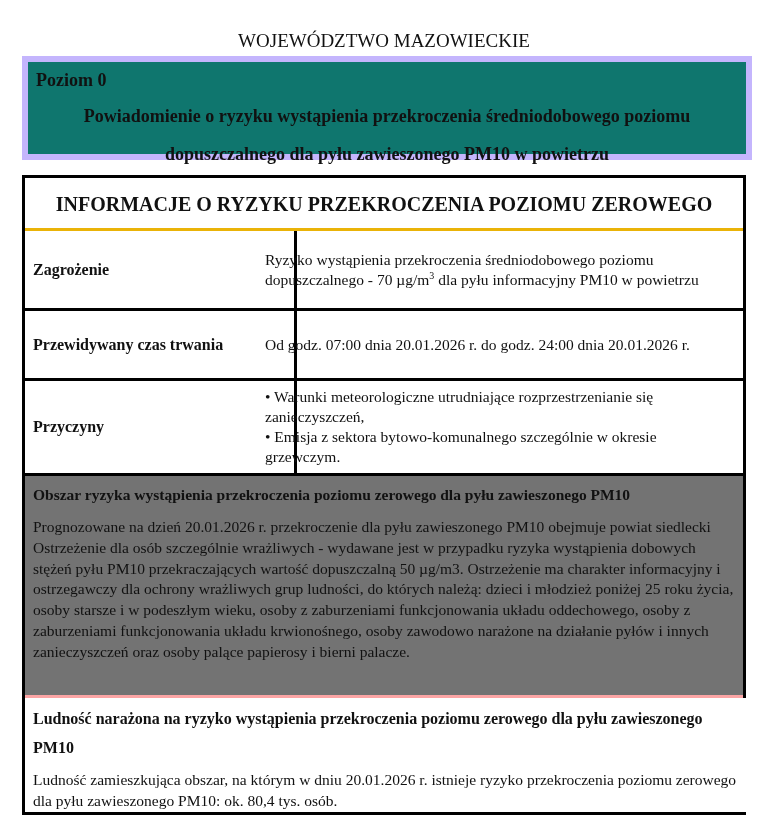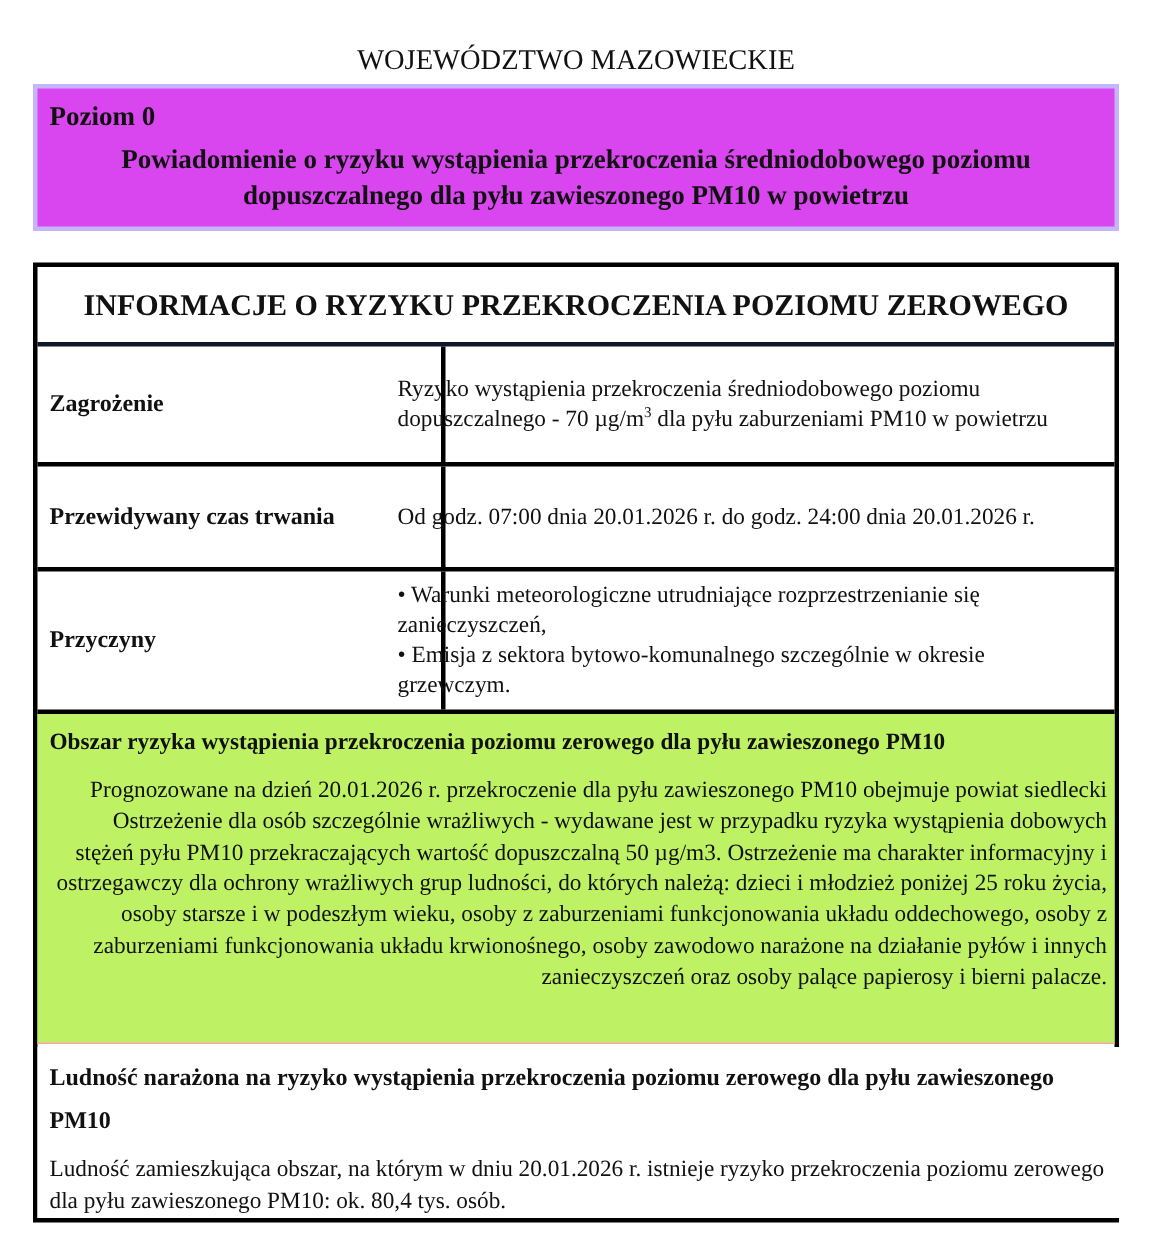--- a/index.html
+++ b/index.html
@@ -7,36 +7,36 @@
     width: 768px; height: 832px; position: relative; overflow: hidden;
     font-family: "Liberation Serif", "DejaVu Serif", serif;
     color: #111111;
   }
   .region-title {
     position: absolute; left: 0; top: 30px; width: 768px;
     text-align: center; font-weight: normal; font-size: 19px; letter-spacing: 0;
   }
   .level-box {
     position: absolute; left: 22px; top: 56px; width: 718px; height: 92px;
-    background: #d946ef; border: 3px solid #c4b5fd;
+    background: #0f766e; border: 6px solid #c4b5fd;
   }
   .level-label {
     position: absolute; left: 8px; top: 8px; font-weight: bold; font-size: 18px;
   }
   .level-desc {
     position: absolute; left: 0; top: 35px; width: 100%;
-    text-align: center; font-weight: bold; font-size: 18px; line-height: 24px;
+    text-align: center; font-weight: bold; font-size: 18px; line-height: 38px;
   }
   .info-table {
     position: absolute; left: 22px; top: 175px; width: 718px; height: 634px;
     border: 3px solid #000; background: #fff;
   }
   .hdr-row {
     position: absolute; left: 0; top: 0; width: 718px; height: 50px;
-    border-bottom: 3px solid #0f172a;
+    border-bottom: 3px solid #eab308;
     text-align: center; font-weight: bold; font-size: 20px; line-height: 52px;
   }
   .row {
     position: absolute; left: 0; width: 718px; border-bottom: 3px solid #000;
   }
   .row .lbl {
     position: absolute; left: 0; top: 0; width: 272px; height: 100%;
     border-right: 3px solid #000; box-sizing: border-box;
     font-weight: bold; font-size: 16px; line-height: 26px;
     padding: 0 8px; display: flex; align-items: center;
@@ -44,28 +44,28 @@
   .row .val {
     position: absolute; left: 232px; top: 0; right: 0; height: 100%;
     font-size: 15.5px; line-height: 20px; padding: 0 8px; box-sizing: border-box;
     display: flex; flex-direction: column; justify-content: center;
   }
   .row1 { top: 53px; height: 77px; }
   .row2 { top: 133px; height: 67px; }
   .row3 { top: 203px; height: 92px; }
   .gray-sec {
     position: absolute; left: 0; top: 298px; width: 718px; height: 219px;
-    background: #bef264; border-bottom: 1px solid #fca5a5;
+    background: #737373; border-bottom: 4px solid #fca5a5;
   }
   .gray-title {
     position: absolute; left: 8px; top: 10px; font-weight: bold; font-size: 15.5px;
   }
   .gray-body {
     position: absolute; left: 8px; top: 41px; width: 705px;
-    font-size: 15.5px; line-height: 20.8px; text-align: right;
+    font-size: 15.5px; line-height: 20.8px;
   }
   .pop-sec {
     position: absolute; left: 0; top: 520px; width: 768px; height: 114px; background: #fff;
   }
   .pop-title {
     position: absolute; left: 8px; top: 6px; width: 700px;
     font-weight: bold; font-size: 16px; line-height: 29px;
   }
   .pop-body {
     position: absolute; left: 8px; top: 72px; width: 705px;
@@ -82,21 +82,21 @@
   <div class="level-label">Poziom 0</div>
   <div class="level-desc">Powiadomienie o ryzyku wystąpienia przekroczenia średniodobowego poziomu dopuszczalnego dla pyłu zawieszonego PM10 w powietrzu</div>
 </div>
 
 <div class="info-table">
   <div class="hdr-row">INFORMACJE O RYZYKU PRZEKROCZENIA POZIOMU ZEROWEGO</div>
 
   <div class="row row1">
     <div class="lbl">Zagrożenie</div>
     <div class="val">
-      <div><span>Ryzyko wystąpienia przekroczenia średniodobowego poziomu dopuszczalnego - 70 µg/m</span><sup>3</sup><span> dla pyłu zaburzeniami PM10 w powietrzu</span></div>
+      <div><span>Ryzyko wystąpienia przekroczenia średniodobowego poziomu dopuszczalnego - 70 µg/m</span><sup>3</sup><span> dla pyłu informacyjny PM10 w powietrzu</span></div>
     </div>
   </div>
 
   <div class="row row2">
     <div class="lbl">Przewidywany czas trwania</div>
     <div class="val">
       <div>Od godz. 07:00 dnia 20.01.2026 r. do godz. 24:00 dnia 20.01.2026 r.</div>
     </div>
   </div>
 

